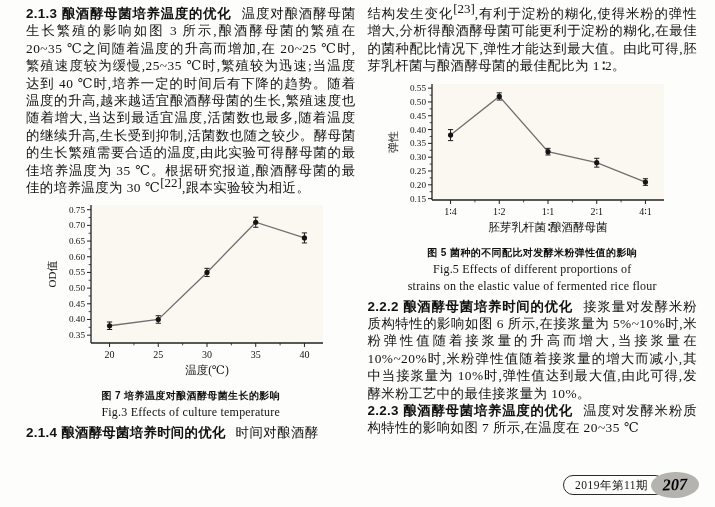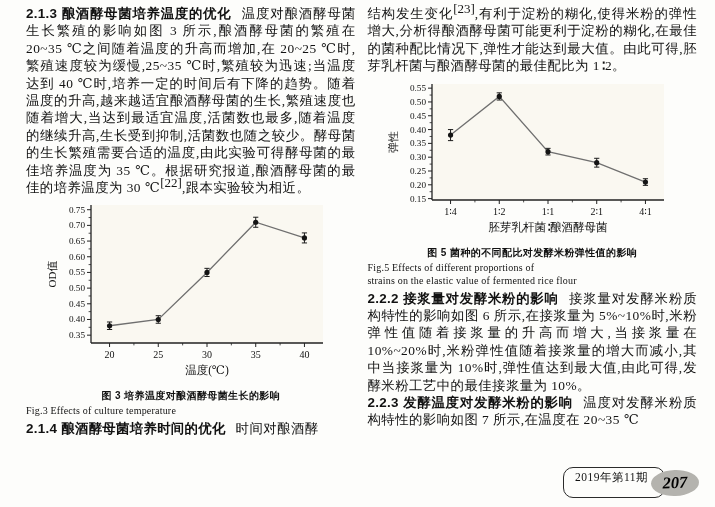--- a/index.html
+++ b/index.html
@@ -17,30 +17,30 @@
   }
   .sec-heading{font-family:"Liberation Sans","DejaVu Sans",sans-serif;font-weight:700;letter-spacing:0.3px;}
   .sec-gap{display:inline-block;width:10px;}
   sup.ref{font-size:13px;letter-spacing:0;vertical-align:super;line-height:0;}
   .chart-host{margin:2px auto 0 auto;display:block;text-align:center;}
   svg text{font-family:"Liberation Serif","DejaVu Serif",serif;letter-spacing:0;}
   .cap-cn{
     text-align:center;font-family:"Liberation Sans","DejaVu Sans",sans-serif;
     font-weight:700;font-size:10px;margin-top:5px;letter-spacing:0.4px;
   }
-  .cap-en{text-align:left;font-size:10px;margin-top:2px;letter-spacing:0.2px;}
+  .cap-en{text-align:center;font-size:12px;margin-top:2px;letter-spacing:0.2px;}
   .cap-en .species{font-style:italic;}
   .sec-block{margin-top:4px;}
   .footer{
     position:absolute;right:16px;bottom:9px;
     display:flex;align-items:center;
   }
   .issue-box{
     border:1.3px solid #2b2b2b;border-radius:10px;
-    padding:2px 16px 12px 11px;font-size:11.5px;letter-spacing:0.5px;
+    padding:2px 16px 1px 11px;font-size:11.5px;letter-spacing:0.5px;
     background:#fdfdfb;
   }
   .page-blob{
     width:48px;height:26px;margin-left:-14px;
     background:#b4b3ae;border-radius:50%;
     display:flex;align-items:center;justify-content:center;
     transform:rotate(-2deg);
     font-style:italic;font-weight:700;font-size:16.5px;
     font-family:"Liberation Serif","DejaVu Serif",serif;color:#000;
   }
@@ -117,21 +117,21 @@
           <line x1="209.12" y1="29.268181818181834" x2="214.32" y2="29.268181818181834" stroke="#1c1c1c" stroke-width="1"></line>
           <circle cx="211.72" cy="24.250000000000014" r="2.6" fill="#141414"></circle>
           <line x1="260.44" y1="44.95" x2="260.44" y2="34.91363636363635" stroke="#1c1c1c" stroke-width="1"></line>
           <line x1="257.84" y1="34.91363636363635" x2="263.04" y2="34.91363636363635" stroke="#1c1c1c" stroke-width="1"></line>
           <line x1="257.84" y1="44.95" x2="263.04" y2="44.95" stroke="#1c1c1c" stroke-width="1"></line>
           <circle cx="260.44" cy="39.93181818181818" r="2.6" fill="#141414"></circle>
           <text x="12" y="76" text-anchor="middle" font-size="11" fill="#111" transform="rotate(-90 12 76)">OD值</text>
           <text x="163" y="176" text-anchor="middle" font-size="11.5" fill="#111">温度(℃)</text>
         </svg></div>
 
-    <p class="cap-cn">图 3  培养温度对酿酒酵母菌生长的影响</p>
+    <p class="cap-cn">图 7  培养温度对酿酒酵母菌生长的影响</p>
     <p class="cap-en">Fig.3  Effects of culture temperature</p>
 
     <p class="body-text sec-block">
       <span class="sec-heading">2.1.4  酿酒酵母菌培养时间的优化</span><span class="sec-gap"></span><span>时间对酿酒酵</span>
     </p>
   </div>
 
   <div class="col">
     <p class="body-text">
       <span>结构发生变化</span><sup class="ref">[23]</sup><span>,有利于淀粉的糊化,使得米粉的弹性增大,分析得酿酒酵母菌可能更利于淀粉的糊化,在最佳的菌种配比情况下,弹性才能达到最大值。由此可得,胚芽乳杆菌与酿酒酵母菌的最佳配比为 1∶2。</span>
@@ -204,25 +204,25 @@
           <circle cx="260.44" cy="105.04761904761905" r="2.6" fill="#141414"></circle>
           <text x="12" y="65" text-anchor="middle" font-size="11" fill="#111" transform="rotate(-90 12 65)">弹性</text>
           <text x="163" y="154" text-anchor="middle" font-size="11.5" fill="#111">胚芽乳杆菌∶酿酒酵母菌</text>
         </svg></div>
 
     <p class="cap-cn">图 5  菌种的不同配比对发酵米粉弹性值的影响</p>
     <p class="cap-en">Fig.5  Effects of different proportions of</p>
     <p class="cap-en">strains on the elastic value of fermented rice flour</p>
 
     <p class="body-text sec-block">
-      <span class="sec-heading">2.2.2  接浆量对发酵米粉的影响</span><span class="sec-gap"></span><span>接浆量对发酵米粉质构特性的影响如图 6 所示,在接浆量为 5%~10%时,米粉弹性值随着接浆量的升高而增大,当接浆量在 10%~20%时,米粉弹性值随着接浆量的增大而减小,其中当接浆量为 10%时,弹性值达到最大值,由此可得,发酵米粉工艺中的最佳接浆量为 10%。</span>
+      <span class="sec-heading">2.2.2  酿酒酵母菌培养时间的优化</span><span class="sec-gap"></span><span>接浆量对发酵米粉质构特性的影响如图 6 所示,在接浆量为 5%~10%时,米粉弹性值随着接浆量的升高而增大,当接浆量在 10%~20%时,米粉弹性值随着接浆量的增大而减小,其中当接浆量为 10%时,弹性值达到最大值,由此可得,发酵米粉工艺中的最佳接浆量为 10%。</span>
     </p>
 
     <p class="body-text">
-      <span class="sec-heading">2.2.3  发酵温度对发酵米粉的影响</span><span class="sec-gap"></span><span>温度对发酵米粉质构特性的影响如图 7 所示,在温度在 20~35 ℃</span>
+      <span class="sec-heading">2.2.3  酿酒酵母菌培养温度的优化</span><span class="sec-gap"></span><span>温度对发酵米粉质构特性的影响如图 7 所示,在温度在 20~35 ℃</span>
     </p>
   </div>
 </div>
 
 <div class="footer">
   <div class="issue-box">
     <span>2019年第11期</span>
   </div>
   <div class="page-blob">
     <span>207</span>

